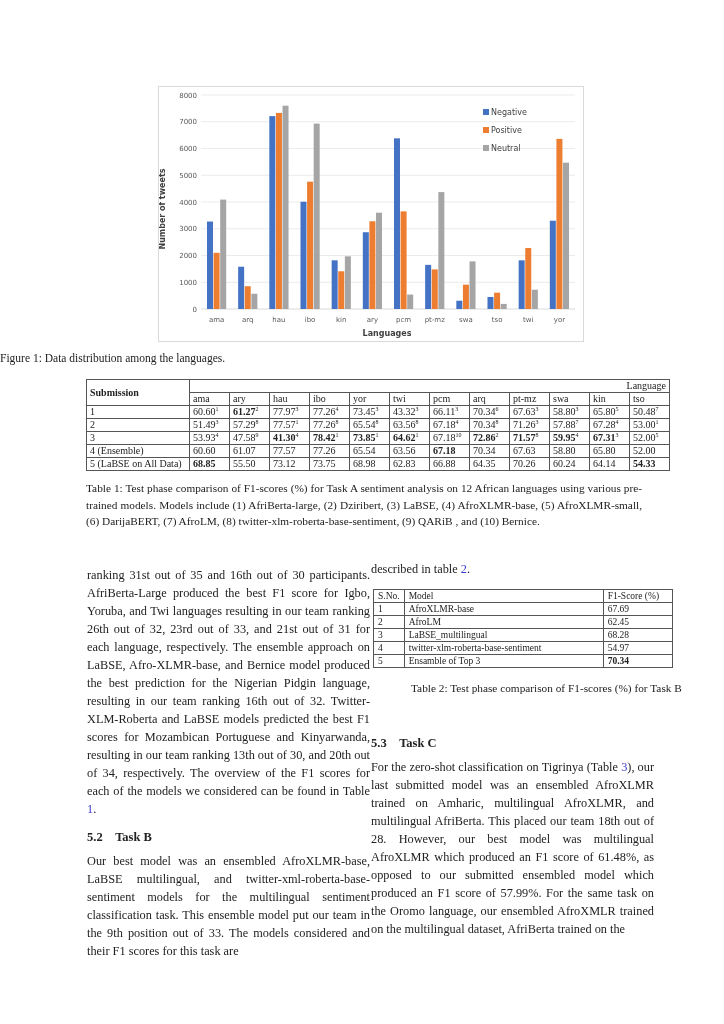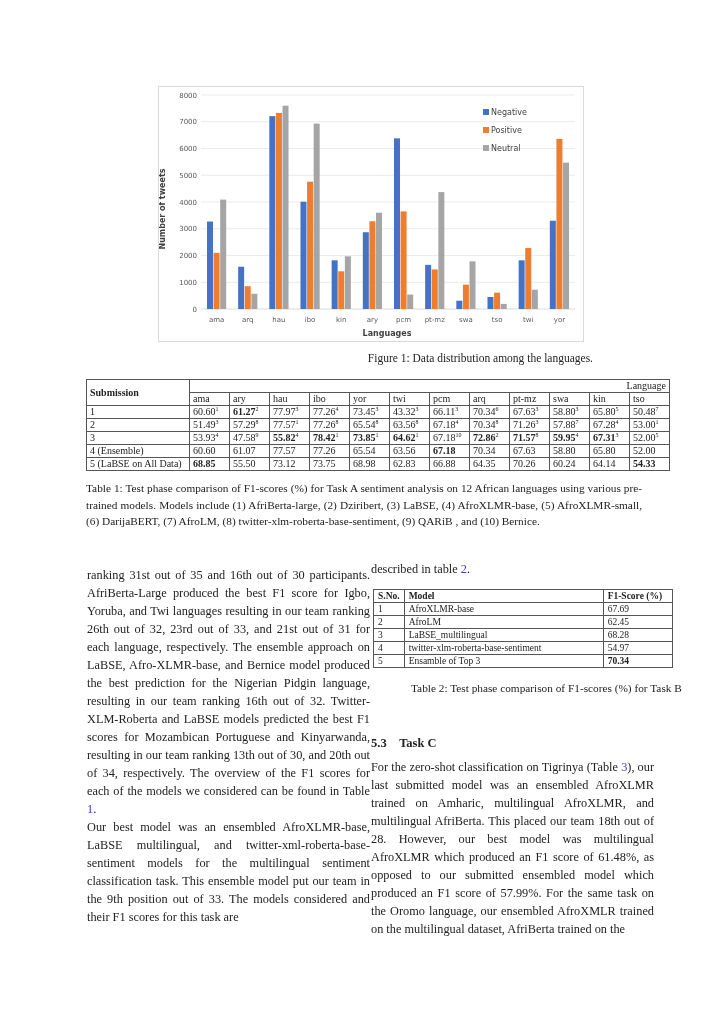--- a/index.html
+++ b/index.html
@@ -23,21 +23,21 @@
   #t1-caption { left:86px; top:480px; width:556px; font-size:11.3px; line-height:16.5px; text-align:justify; }
   
   .col { font-size:12.3px; line-height:18px; text-align:justify; width:283px; }
   #col-left { left:87px; top:566px; }
   #col-right { left:371px; top:560px; }
   .h2 { font-weight:bold; font-size:12.5px; margin:10px 0 6px 0; }
   .ref { color:#3b3bd0; }
   
   #table2 { left:373px; top:589px; border-collapse:collapse; font-size:9.5px; }
   #table2 td, #table2 th { border:1px solid #555; padding:0 4px; height:12px; line-height:12px; text-align:left; white-space:nowrap; }
-  #table2 th { font-weight:bold; }
+  #table2 th { font-weight:normal; }
   #t2-caption { left:371px; top:680px; width:285px; font-size:11.3px; line-height:16px;margin-left:40px; }
 </style>
 </head>
 <body>
 
 <div id="chart-box" class="abs">
   <svg id="chart-svg" width="424" height="254">
     <g id="grid-layer">
         <line x1="42" x2="416" y1="222" y2="222" stroke="#d0d0d0" stroke-width="0.8"></line>
         <line x1="42" x2="416" y1="195.25" y2="195.25" stroke="#e6e6e6" stroke-width="0.8"></line>
@@ -118,21 +118,21 @@
         <rect x="324" y="22" width="6" height="6" fill="#4472c4"></rect>
         <text x="332" y="28" class="legend-text">Negative</text>
         <rect x="324" y="40" width="6" height="6" fill="#ed7d31"></rect>
         <text x="332" y="46" class="legend-text">Positive</text>
         <rect x="324" y="58" width="6" height="6" fill="#a5a5a5"></rect>
         <text x="332" y="64" class="legend-text">Neutral</text>
       </g>
   </svg>
 </div>
 
-<div class="abs caption" style="left:0;width:593px;top:351px;text-align:right;">Figure 1: Data distribution among the languages.</div>
+<div class="abs caption" style="left:0;width:593px;top:351px;text-align:left;">Figure 1: Data distribution among the languages.</div>
 
 <table id="table1" class="abs">
   <thead>
     <tr>
       <th class="sub" rowspan="2">Submission</th>
       <th class="lang" colspan="12">Language</th>
     </tr>
     <tr id="t1-lang-row">
         <td>ama</td>
         <td>ary</td>
@@ -176,21 +176,21 @@
         <td class="num"><span>70.34</span><sup>8</sup></td>
         <td class="num"><span>71.26</span><sup>3</sup></td>
         <td class="num"><span>57.88</span><sup>7</sup></td>
         <td class="num"><span>67.28</span><sup>4</sup></td>
         <td class="num"><span>53.00</span><sup>1</sup></td>
       </tr>
       <tr>
         <td>3</td>
         <td class="num"><span>53.93</span><sup>4</sup></td>
         <td class="num"><span>47.58</span><sup>9</sup></td>
-        <td class="num"><span class="b">55.82</span><sup>4</sup></td>
+        <td class="num"><span class="b">41.30</span><sup>4</sup></td>
         <td class="num"><span class="b">78.42</span><sup>1</sup></td>
         <td class="num"><span class="b">73.85</span><sup>1</sup></td>
         <td class="num"><span class="b">64.62</span><sup>1</sup></td>
         <td class="num"><span>67.18</span><sup>10</sup></td>
         <td class="num"><span class="b">72.86</span><sup>2</sup></td>
         <td class="num"><span class="b">71.57</span><sup>8</sup></td>
         <td class="num"><span class="b">59.95</span><sup>4</sup></td>
         <td class="num"><span class="b">67.31</span><sup>3</sup></td>
         <td class="num"><span>52.00</span><sup>5</sup></td>
       </tr>
@@ -224,20 +224,21 @@
         <td class="num"><span>64.14</span></td>
         <td class="num"><span class="b">54.33</span></td>
       </tr>
     </tbody>
 </table>
 
 <div id="t1-caption" class="abs">Table 1:  Test phase comparison of F1-scores (%) for Task A sentiment analysis on 12 African languages using various pre-trained models.  Models include (1) AfriBerta-large, (2) Dziribert, (3) LaBSE, (4) AfroXLMR-base, (5) AfroXLMR-small, (6) DarijaBERT, (7) AfroLM, (8) twitter-xlm-roberta-base-sentiment, (9) QARiB , and (10) Bernice.</div>
 
 <div id="col-left" class="abs col">
   <div><span>ranking 31st out of 35 and 16th out of 30 participants. AfriBerta-Large produced the best F1 score for Igbo, Yoruba, and Twi languages resulting in our team ranking 26th out of 32, 23rd out of 33, and 21st out of 31 for each language, respectively. The ensemble approach on LaBSE, Afro-XLMR-base, and Bernice model produced the best prediction for the Nigerian Pidgin language, resulting in our team ranking 16th out of 32. Twitter-XLM-Roberta and LaBSE models predicted the best F1 scores for Mozambican Portuguese and Kinyarwanda, resulting in our team ranking 13th out of 30, and 20th out of 34, respectively. The overview of the F1 scores for each of the models we considered can be found in Table </span><span class="ref">1</span><span>.</span></div>
+  <div class="h2"><span>5.2</span>&nbsp;&nbsp;&nbsp;&nbsp;<span>Task B</span></div>
   <div>Our best model was an ensembled AfroXLMR-base, LaBSE multilingual, and twitter-xml-roberta-base-sentiment models for the multilingual sentiment classification task. This ensemble model put our team in the 9th position out of 33. The models considered and their F1 scores for this task are</div>
 </div>
 
 <div id="col-right" class="abs col">
   <div><span>described in table </span><span class="ref">2</span><span>.</span></div>
 </div>
 
 <table id="table2" class="abs">
   <thead>
     <tr>

